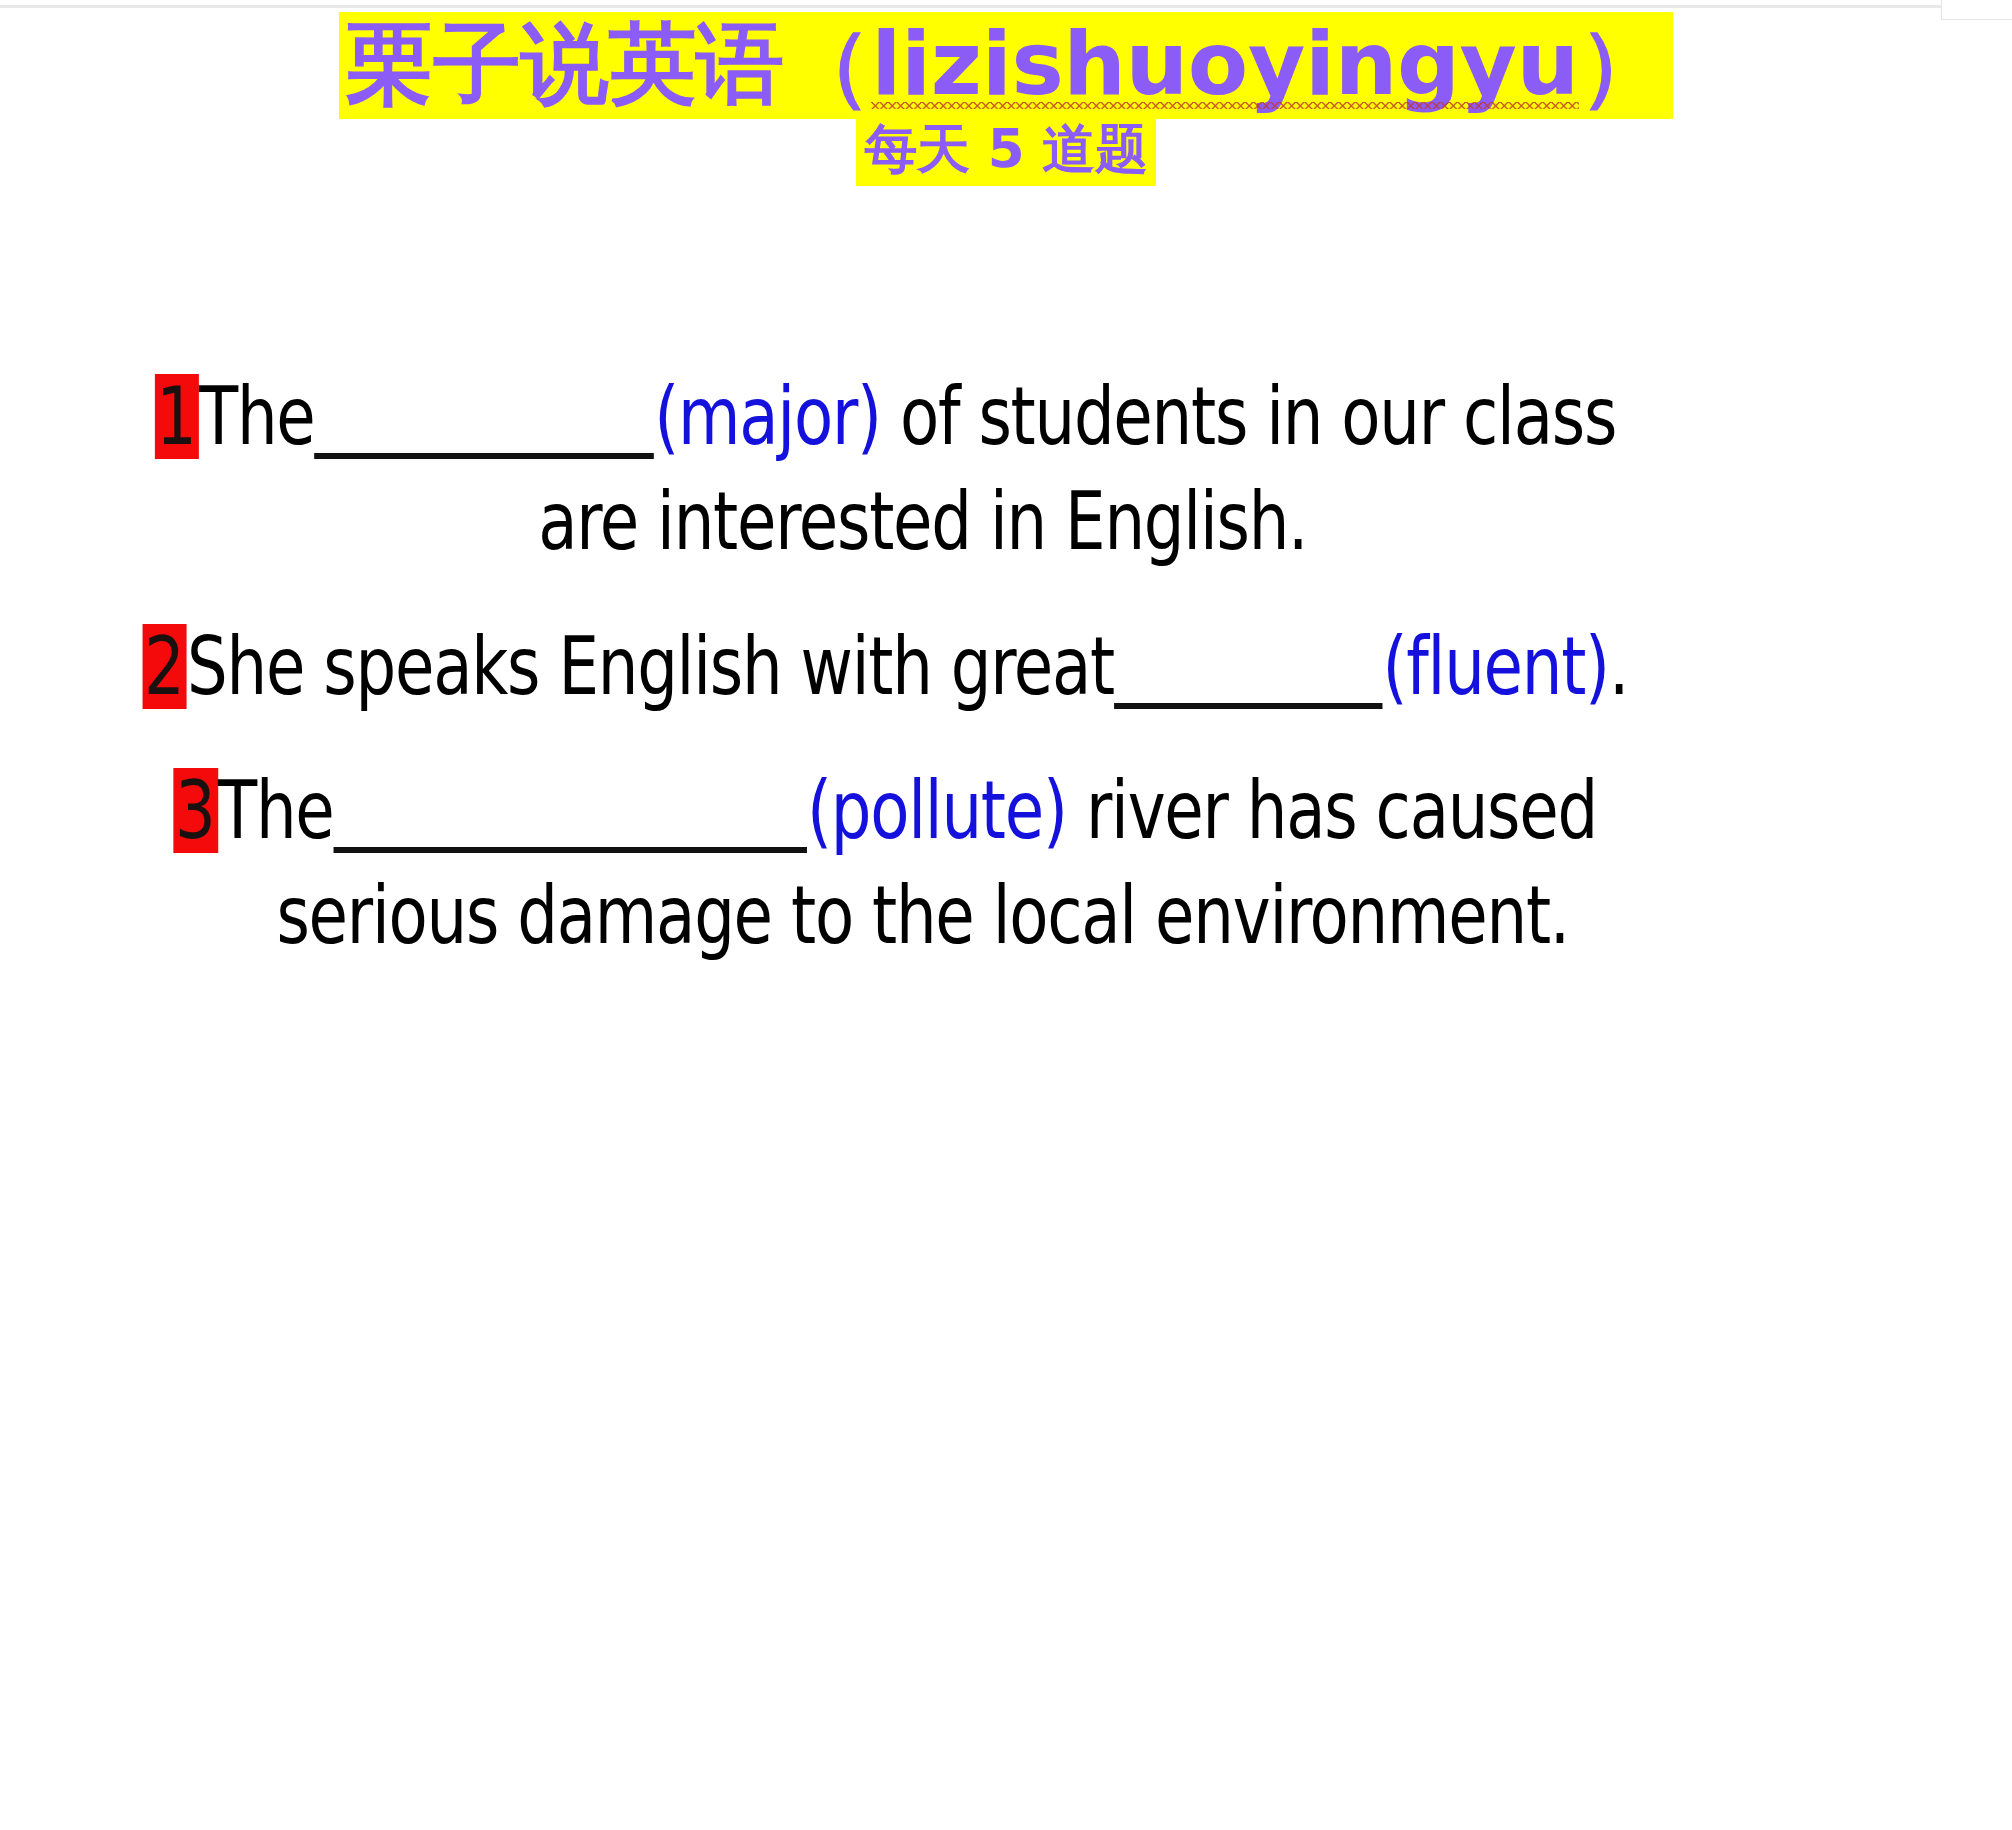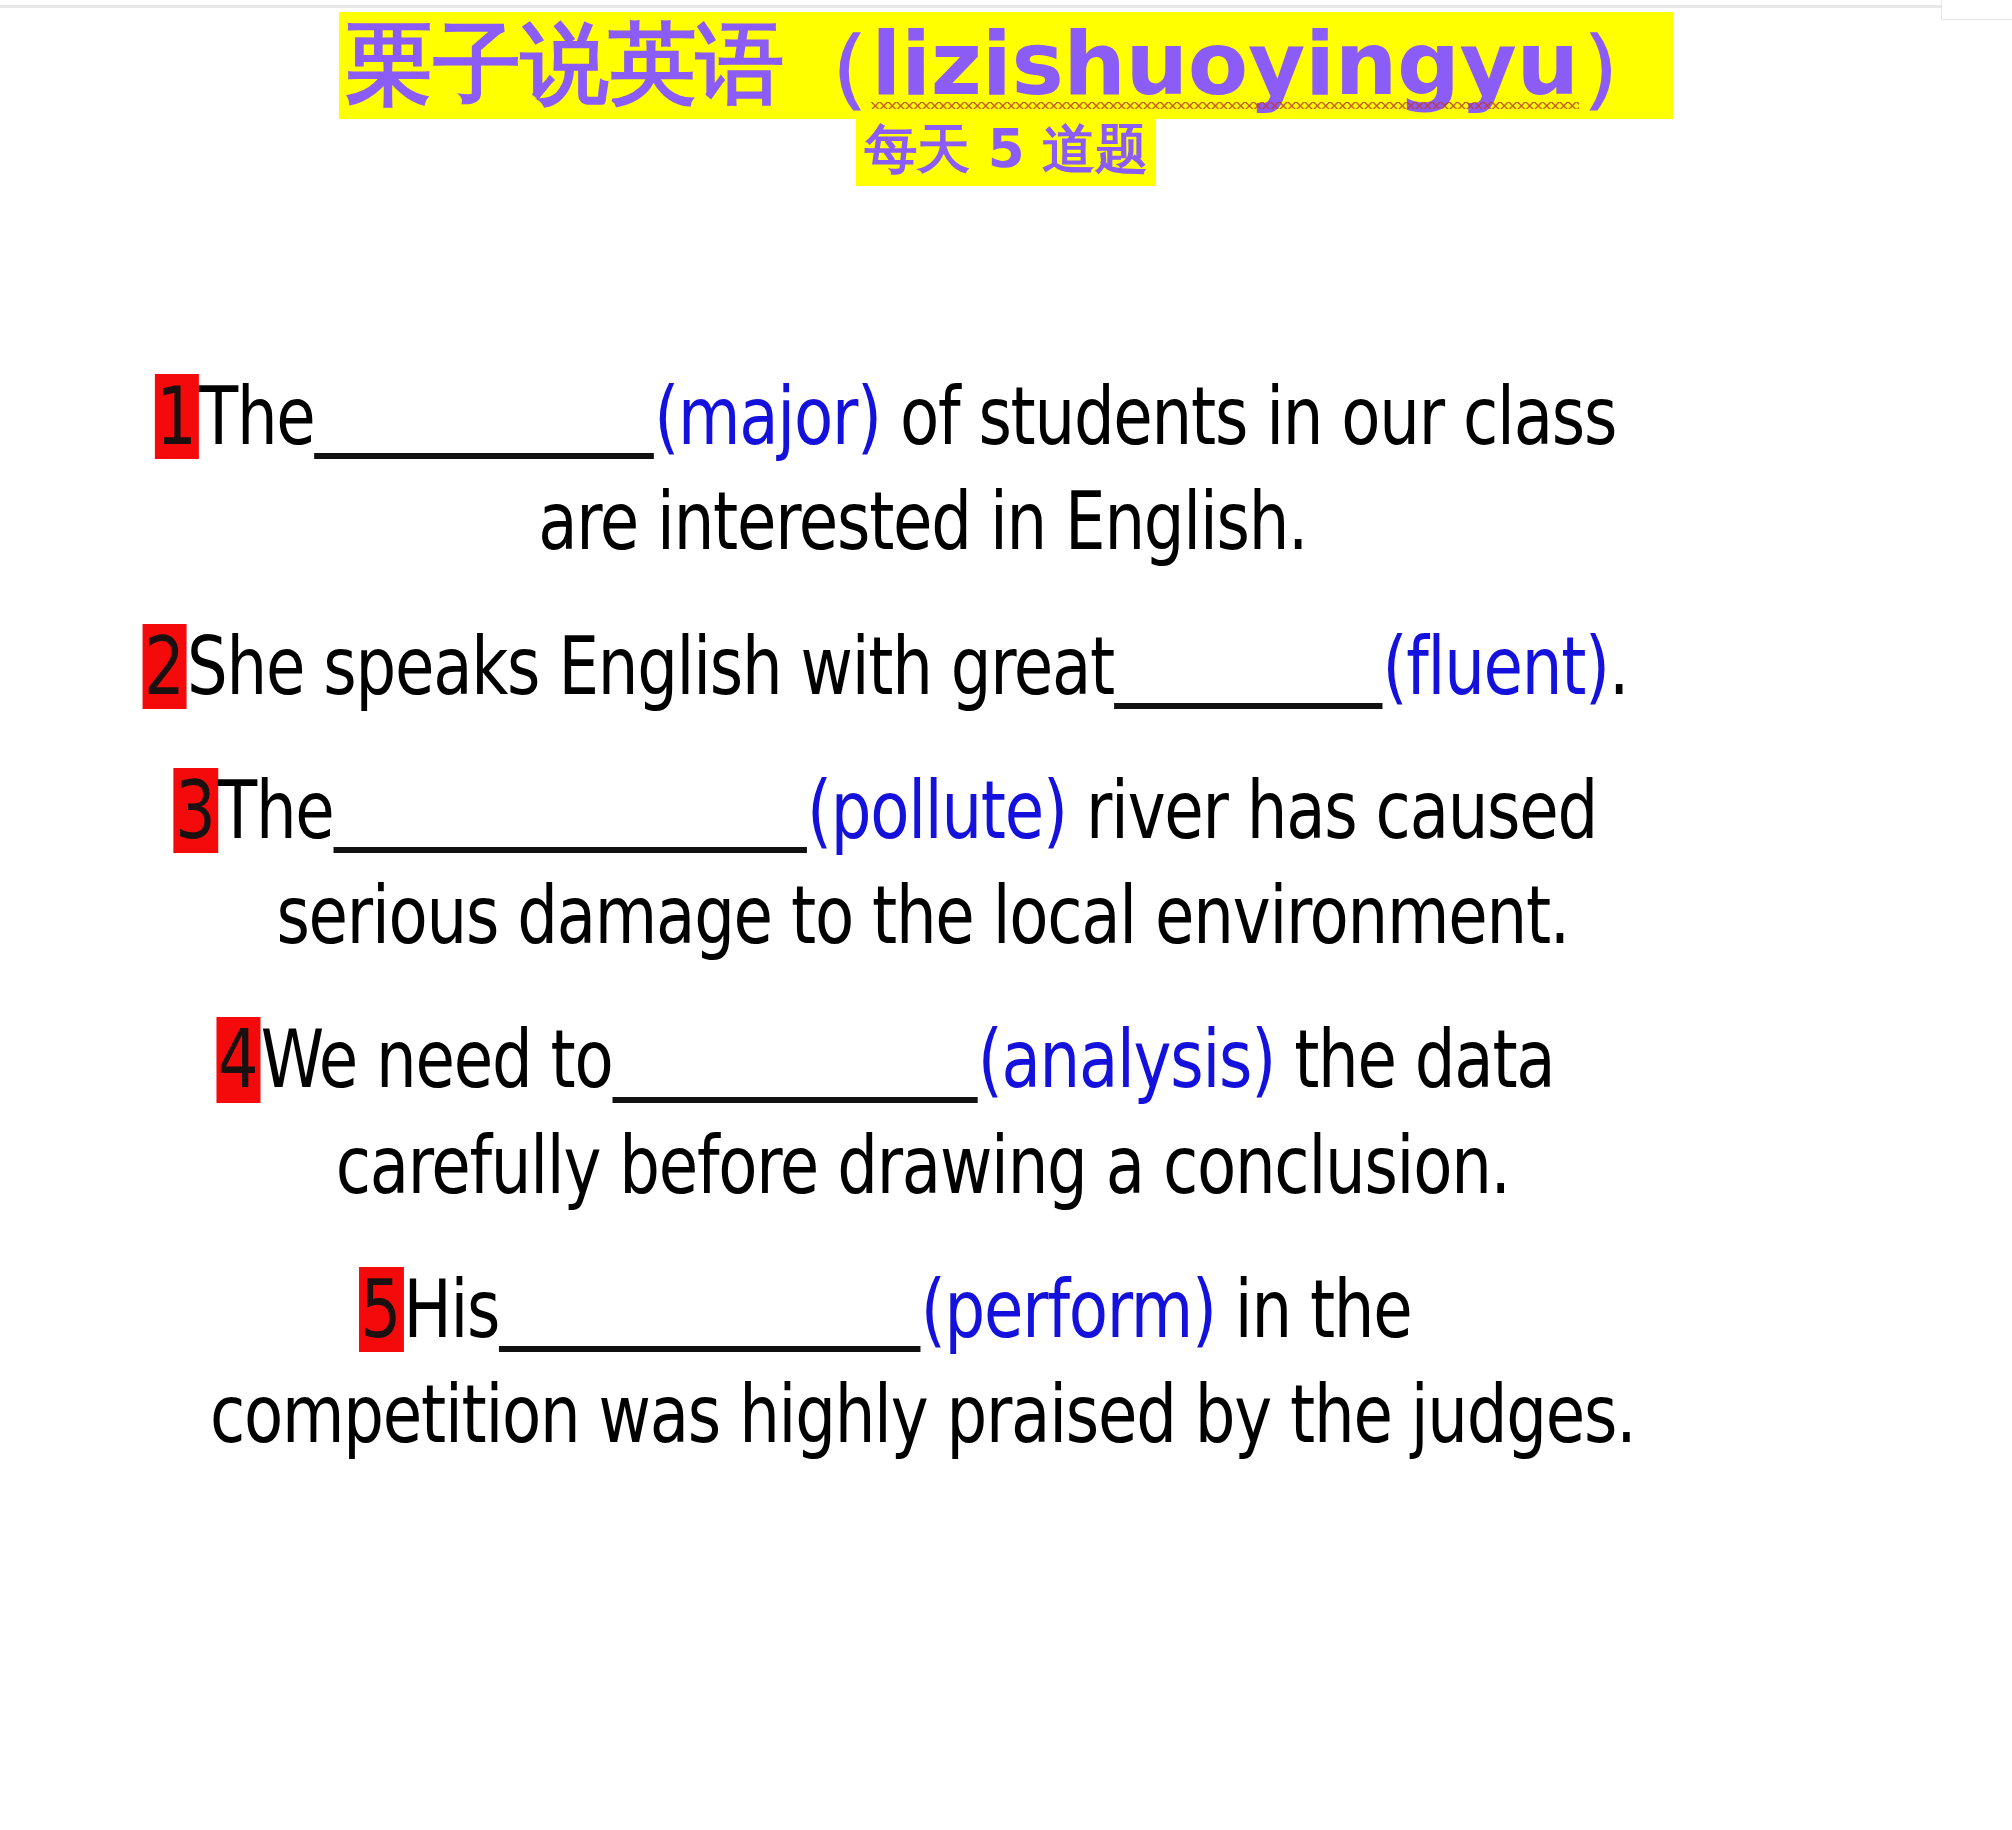--- a/index.html
+++ b/index.html
@@ -176,25 +176,17 @@
 
     <div class="q">
       <div class="q-line"><span class="num-badge">2</span><span>She speaks English with great</span><span class="blank w2"></span><span class="blue">(fluent)</span><span>.</span></div>
     </div>
 
     <div class="q">
       <div class="q-line"><span class="num-badge">3</span><span>The</span><span class="blank w3"></span><span class="blue">(pollute)</span><span> river has caused</span></div>
       <div class="q-line indent">serious damage to the local environment.</div>
     </div>
 
-    <div class="q">
-      <div class="q-line"><span class="num-badge">4</span><span>We need to</span><span class="blank w4"></span><span class="blue">(analysis)</span><span> the data</span></div>
-      <div class="q-line indent">carefully before drawing a conclusion.</div>
-    </div>
 
-    <div class="q">
-      <div class="q-line"><span class="num-badge">5</span><span>His</span><span class="blank w5"></span><span class="blue">(perform)</span><span> in the</span></div>
-      <div class="q-line indent">competition was highly praised by the judges.</div>
-    </div>
 
   </div>
 </div>
 
 
 </body></html>

